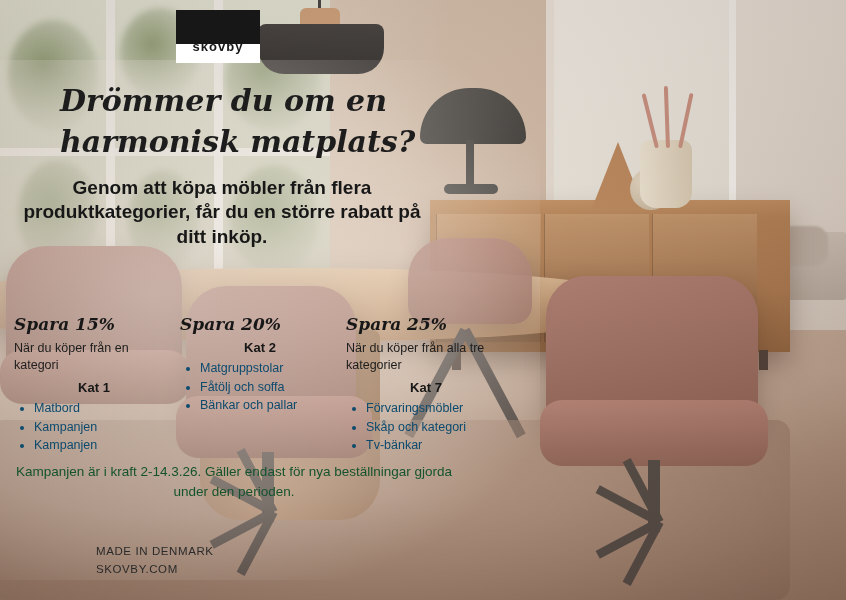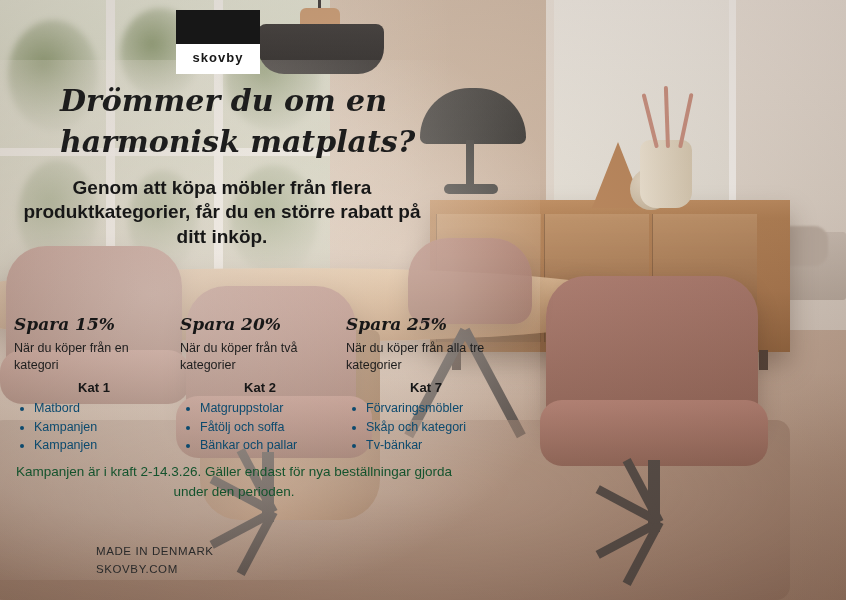--- a/index.html
+++ b/index.html
@@ -174,21 +174,21 @@
   }
   
   .text-wash {
     position: absolute; left: 0; top: 60px; width: 540px; height: 520px;
     background: radial-gradient(ellipse at 28% 45%, rgba(255,250,244,0.55) 0%, rgba(255,250,244,0.28) 55%, rgba(255,250,244,0) 80%);
     pointer-events: none;
   }
 
   
   .logo {
-    position: absolute; left: 176px; top: 10px; width: 84px; height: 64px;
+    position: absolute; left: 176px; top: 10px; width: 84px; height: 53px;
     background: #ffffff;
     display: flex; align-items: flex-end; justify-content: center;
   }
   .logo .blk { position: absolute; left: 0; top: 0; width: 84px; height: 34px; background: #171717; }
   .logo .wordmark {
     position: relative; z-index: 2; font-size: 13px; font-weight: 700; letter-spacing: 1px;
     color: #171717; padding-bottom: 9px; font-family: "Liberation Sans", sans-serif;
   }
 
   .headline {
@@ -327,21 +327,20 @@
       <div class="tier-kat">Kat 1</div>
       <ul class="tier-list">
         <li>Matbord</li>
         <li>Kampanjen</li>
         <li>Kampanjen</li>
       </ul>
     </div>
 
     <div class="tier">
       <div class="tier-title">Spara 20%</div>
-      <div class="tier-desc">När du köper från två kategorier</div>
       <div class="tier-kat">Kat 2</div>
       <ul class="tier-list">
         <li>Matgruppstolar</li>
         <li>Fåtölj och soffa</li>
         <li>Bänkar och pallar</li>
       </ul>
     </div>
 
     <div class="tier">
       <div class="tier-title">Spara 25%</div>

